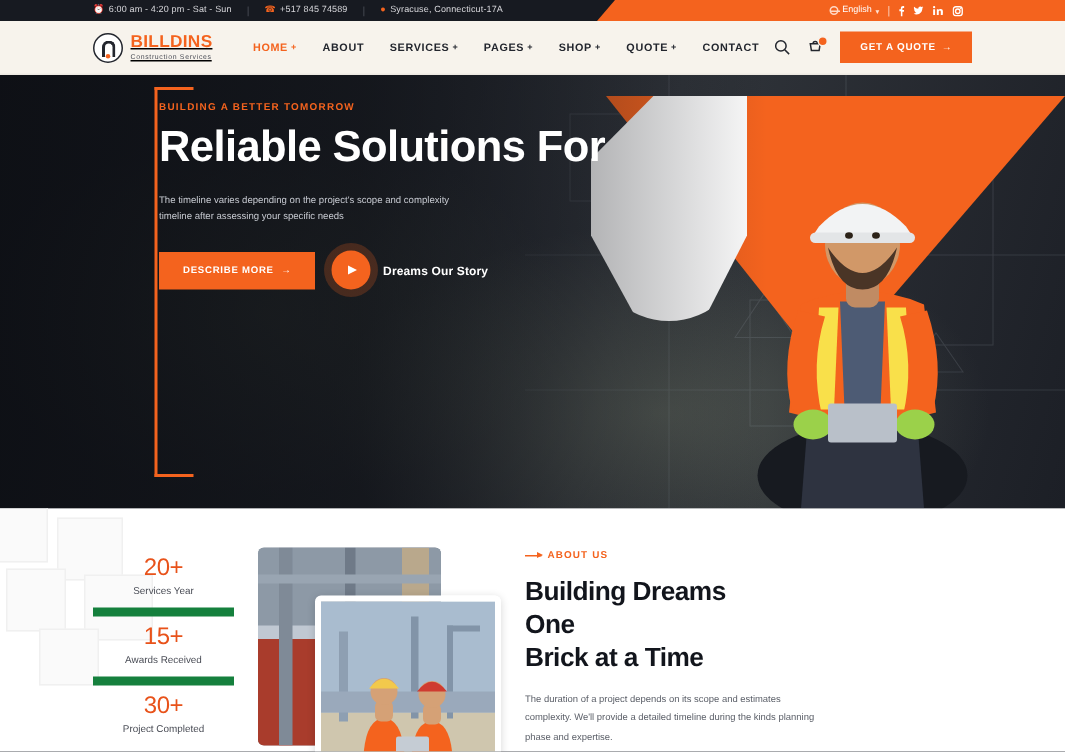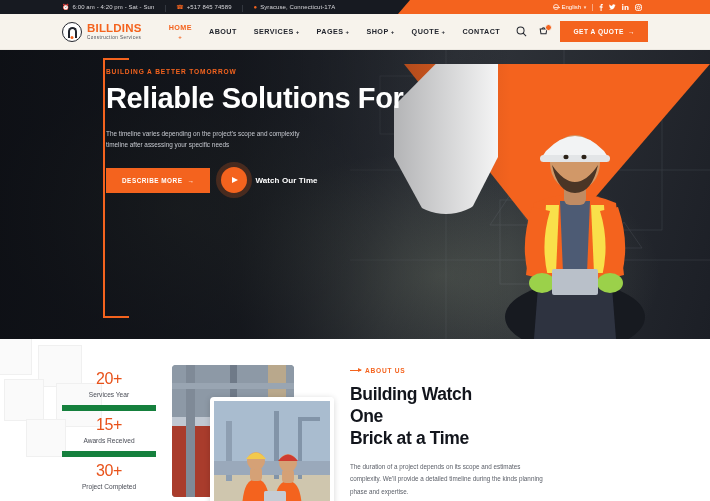--- a/index.html
+++ b/index.html
@@ -48,21 +48,21 @@
   .socials { display:flex; align-items:center; gap:6px; }
   .soc { color:#fff; font-size:6.5px; line-height:1; font-family:"DejaVu Sans", sans-serif; }
   .soc svg { display:block; }
 
   
   .header {
     position:relative; z-index:20; height:36px; background:#f7f3ec;
     display:flex; align-items:center; padding:0 62px 0 62px;
     border-bottom:1px solid rgba(0,0,0,.04);
   }
-  .logo { display:flex; align-items:center; gap:5px; }
+  .logo { display:flex; align-items:center; gap:5px;text-decoration:underline; }
   .logo-mark {
     width:20px; height:20px; border-radius:50%;
     background:#fff; border:1.4px solid #23262e;
     display:flex; align-items:center; justify-content:center; position:relative;
   }
   .logo-mark .arch {
     width:9px; height:11px; border:2px solid #23262e;
     border-bottom:none; border-radius:5px 5px 0 0; margin-top:2px;
   }
   .logo-mark .dot {
@@ -75,21 +75,21 @@
   }
   .logo-sub {
     font-size:4.6px; color:#4a4d56; letter-spacing:.45px; margin-top:1.5px;
   }
 
   .nav { display:flex; align-items:center; gap:17px; margin-left:27px; }
   .nav-item {
     font-size:7.2px; font-weight:bold; color:#23262e; letter-spacing:.45px;
     display:flex; align-items:center; gap:2px; cursor:pointer;
   }
-  .nav-item.active { color:#f4631e;flex-direction:column; }
+  .nav-item.active { color:#f4631e; }
   .nav-plus { font-size:6px; font-weight:bold; }
 
   .header-right { margin-left:auto; display:flex; align-items:center; gap:11px; }
   .icon-btn { cursor:pointer; display:flex; align-items:center; position:relative; }
   .icon-btn svg { display:block; }
   .cart-badge {
     position:absolute; top:-2px; right:-3px; width:7px; height:7px;
     background:#f4631e; border-radius:50%; border:1px solid #f7f3ec;
   }
   .quote-btn {
@@ -411,21 +411,21 @@
         <p class="hero-desc">The timeline varies depending on the project's scope and complexity timeline after assessing your specific needs</p>
         <div class="hero-actions">
           <button class="btn-describe">
             <span>DESCRIBE MORE</span>
             <span>→</span>
           </button>
           <div class="watch">
             <span class="play-ring">
               <span class="play-tri"></span>
             </span>
-            <span class="watch-label">Watch Our Time</span>
+            <span class="watch-label">Dreams Our Story</span>
           </div>
         </div>
       </div>
     </div>
   </section>
 
   <section class="about">
     <div class="about-squares">
       <div class="sq" style="left:4px;  top:0px;  width:42px; height:40px;"></div>
       <div class="sq" style="left:52px; top:10px; width:44px; height:42px;"></div>
@@ -487,21 +487,21 @@
           </svg>
         </div>
       </div>
 
       <div class="about-text">
         <div class="about-eyebrow">
           <span class="arrow-line"></span>
           <span>ABOUT US</span>
         </div>
         <h2 class="about-title">
-          <span>Building Watch</span><br>
+          <span>Building Dreams</span><br>
           <span>One</span><br>
           <span>Brick at a Time</span>
         </h2>
         <p class="about-desc">The duration of a project depends on its scope and estimates complexity. We'll provide a detailed timeline during the kinds planning phase and expertise.</p>
       </div>
 
     </div>
   </section>
 
 </div>

